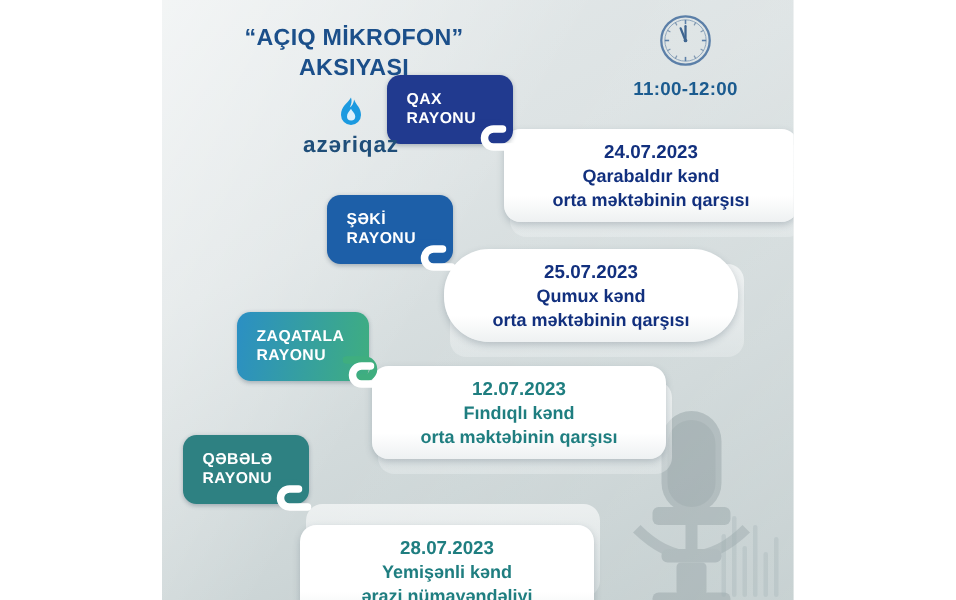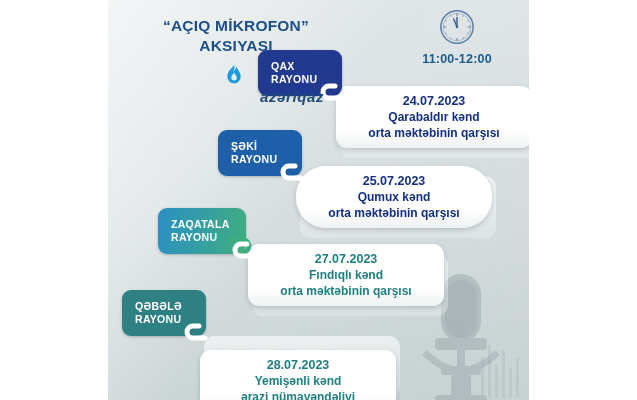--- a/index.html
+++ b/index.html
@@ -76,23 +76,22 @@
     line-height: 1.32;
     letter-spacing: 0.2px;
     z-index: 6;
   }
 
   #brand {
     position: absolute;
     left: 36px;
     top: 64px;
     width: 180px;
-    text-align: right;
+    text-align: center;
     z-index: 6;
-    font-style: italic;
   }
   #brand .flame { display:block; margin: 0 auto 2px auto; width: 20px; height: 22px; }
   #brand .word {
     color: #1f4e79;
     font-size: 15px;
     font-weight: bold;
     letter-spacing: 0.6px;
   }
 
   #clockwrap {
@@ -283,21 +282,21 @@
       <svg class="link" style="left:165px; top:158px;" viewBox="0 0 34 24">
         <path d="M6 4 h12 a6 6 0 0 1 0 12 h-6" fill="none" stroke="#1d5fa8" stroke-width="5" stroke-linecap="round"></path>
         <path d="M28 20 h-12 a6 6 0 0 1 0 -12 h6" fill="none" stroke="#ffffff" stroke-width="5" stroke-linecap="round"></path>
       </svg>
     </div>
 
     <div class="row">
       <div class="ghost" style="left:144px; top:254px; width:196px; height:62px;"></div>
 
       <div class="card" style="left:140px; top:244px; width:196px; height:62px;">
-        <div class="date" style="color:#1f7e80;">27.07.2023</div>
+        <div class="date" style="color:#1f7e80;">12.07.2023</div>
         <div class="l1" style="color:#1f7e80;">Fındıqlı kənd</div>
         <div class="l2" style="color:#1f7e80;">orta məktəbinin qarşısı</div>
       </div>
 
       <div class="badge" style="left:50px; top:208px; width:88px; height:46px; background:linear-gradient(100deg,#2b8fc4 0%,#3fae7f 100%);">
         <span>ZAQATALA</span>
         <span>RAYONU</span>
       </div>
 
       <svg class="link" style="left:117px; top:236px;" viewBox="0 0 34 24">

